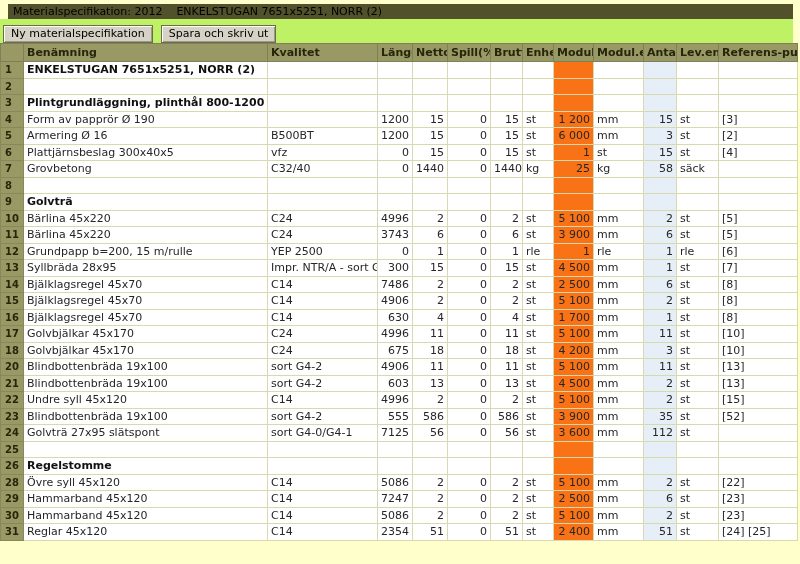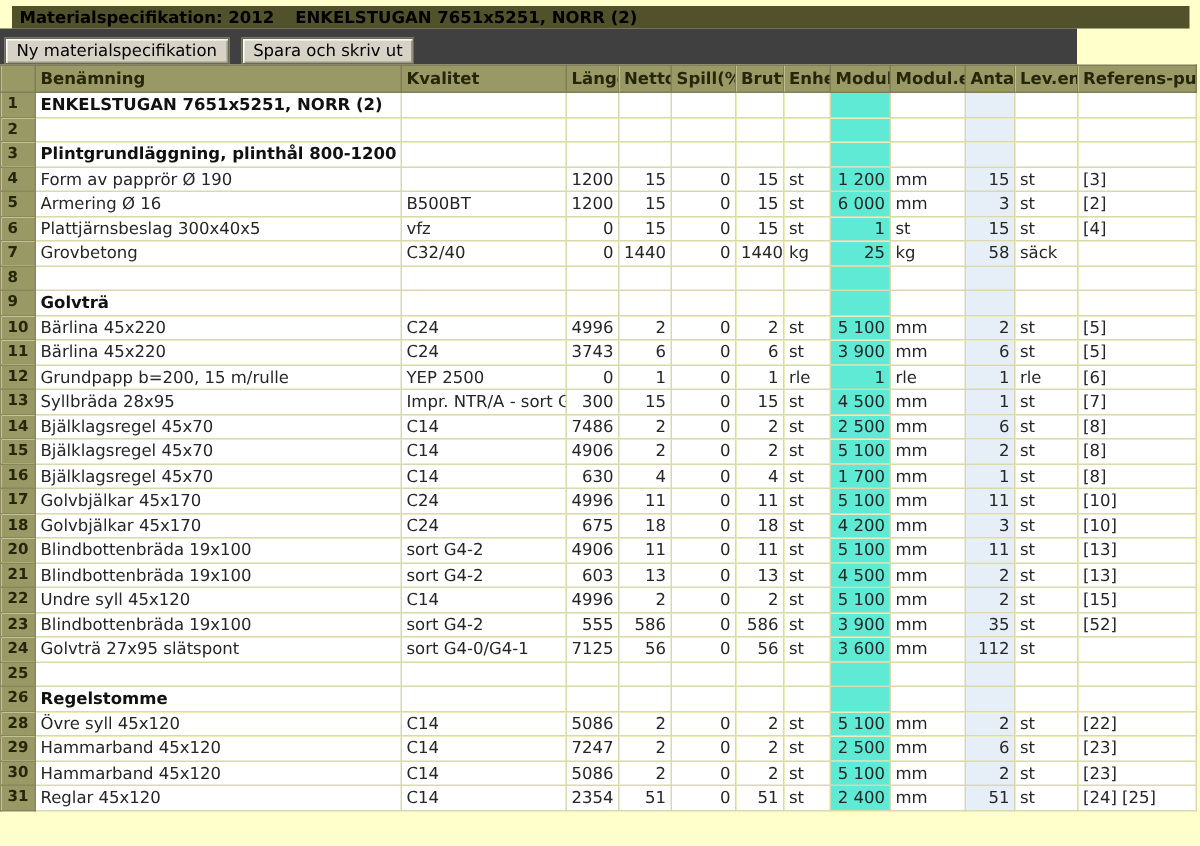--- a/index.html
+++ b/index.html
@@ -4,27 +4,27 @@
 <style>
   html,body{margin:0;padding:0;}
   body{
     width:800px;height:564px;overflow:hidden;position:relative;
     background:#ffffcc;
     font-family:"DejaVu Sans","Liberation Sans",sans-serif;
   }
   .titlebar{
     position:absolute;left:8px;top:4px;width:780px;height:15px;
     background:#51512b;color:#000;
-    font-size:11px;font-weight:bold;line-height:15px;
+    font-size:11px;font-weight:normal;line-height:15px;
     padding-left:5px;white-space:nowrap;overflow:hidden;
   }
   .title-name{margin-left:14px;}
   .toolbar{
-    position:absolute;left:0;top:19px;width:718px;height:24px;
-    background:#404040;box-sizing:border-box;padding-top:3px;
+    position:absolute;left:0;top:19px;width:793px;height:24px;
+    background:#bef264;box-sizing:border-box;padding-top:3px;
   }
   .btn{
     height:18px;font-size:11px;font-family:inherit;color:#000;
     background:#d6d2c6;border:1px solid #6b6b50;
     box-shadow:inset 1px 1px 0 #ffffff, inset -1px -1px 0 #9a9a85;
     padding:0 7px;margin-left:3px;cursor:pointer;line-height:14px;
   }
   table.grid{
     position:absolute;left:0;top:43px;width:797px;
     border-collapse:collapse;table-layout:fixed;
@@ -38,21 +38,21 @@
     border:1px solid #7f7f58;height:18px;text-align:left;margin-left:19px;
   }
   .grid tbody tr{height:16.5px;}
   .grid td{
     background:#ffffff;border:1px solid #d9d9b0;color:#262626;height:16px;
   }
   td.rownum{
     background:#999966;border:1px solid #88885e;
     font-weight:bold;font-size:10px;color:#26260a;padding-left:4px;
   }
-  td.bg-modul{background:#5eead4;}
+  td.bg-modul{background:#f97316;}
   td.bg-antal{background:#e6eff8;}
   .right{text-align:right;}
   tr.section td.c-name{font-weight:bold;color:#111;}
 </style>
 </head>
 <body>
 
 <div class="titlebar">
   <span>Materialspecifikation: 2012</span><span class="title-name">ENKELSTUGAN 7651x5251, NORR (2)</span>
 </div>

